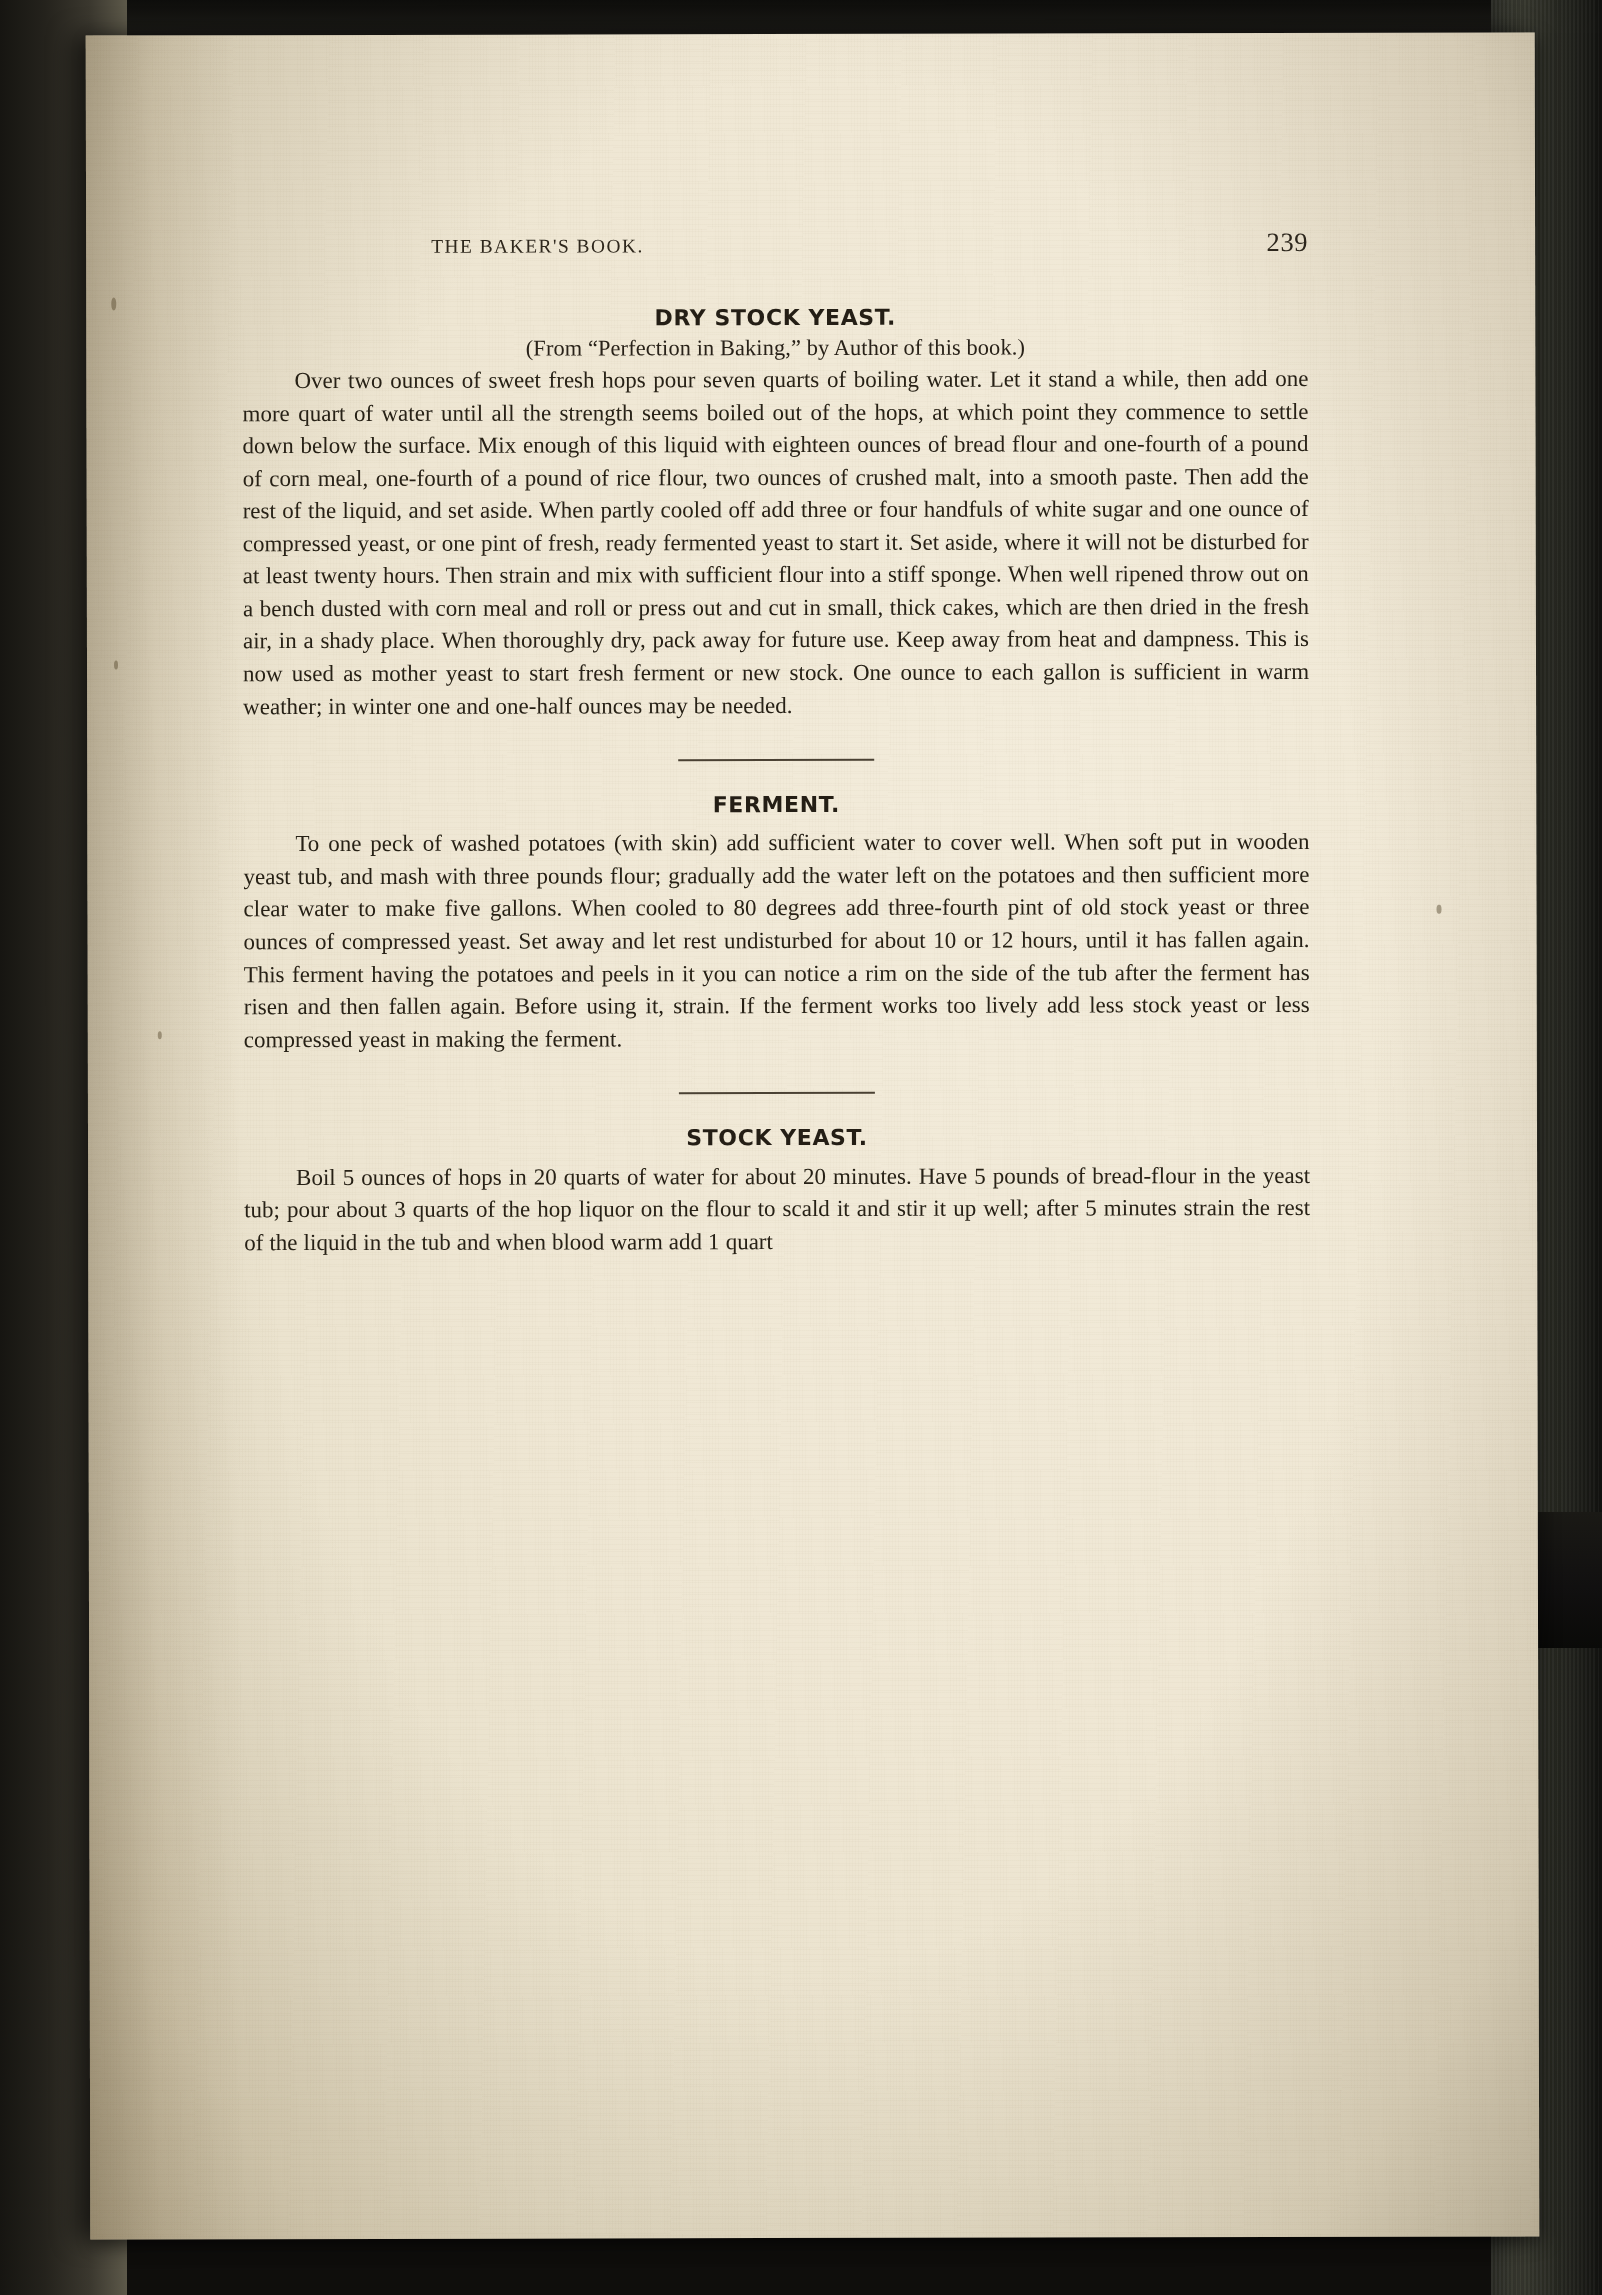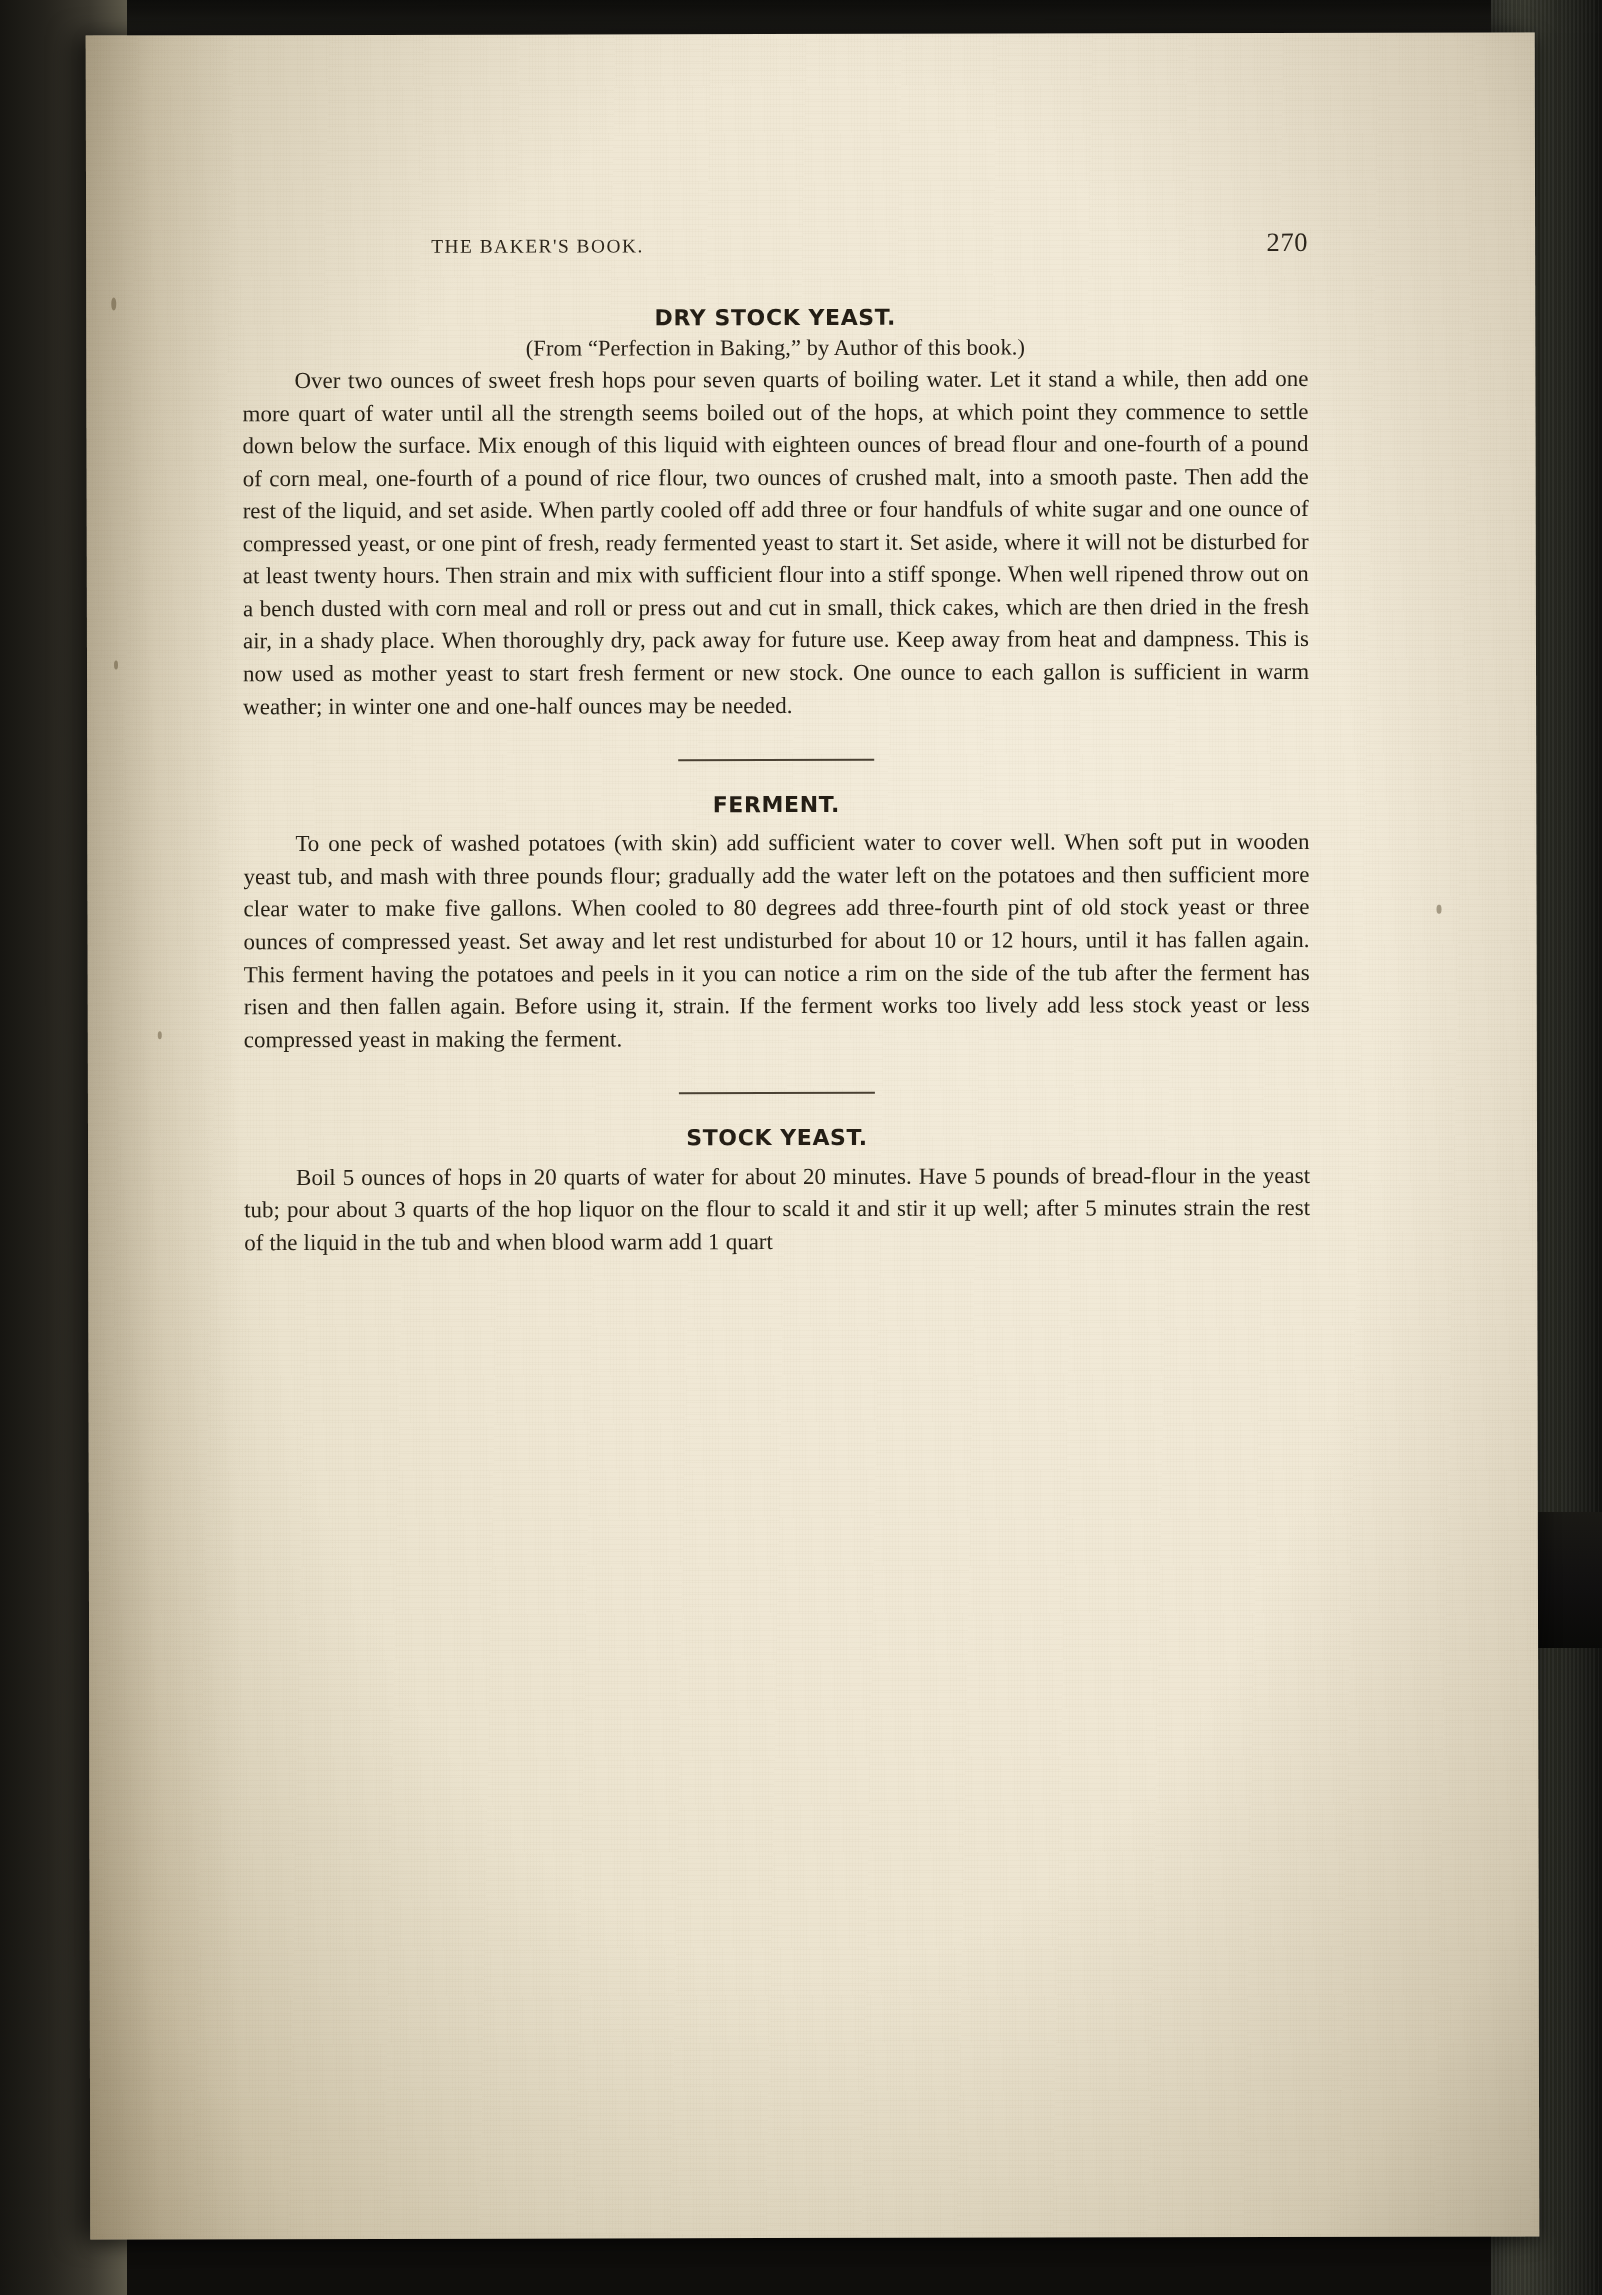--- a/index.html
+++ b/index.html
@@ -202,21 +202,21 @@
     <div class="vignette"></div>
     <div class="mark" style="left:25px; top:262px; width:5.3px; height:13px;"></div>
     <div class="mark" style="left:27px; top:625px; width:4.1px; height:9.4px;"></div>
     <div class="mark" style="left:70px; top:996px; width:4.1px; height:8.2px;"></div>
     <div class="mark" style="left:1349px; top:872px; width:4.7px; height:9.4px;"></div>
 
     <div class="textblock">
 
       <div class="running-head">
         <div class="rh-title">THE BAKER'S BOOK.</div>
-        <div class="rh-page">270</div>
+        <div class="rh-page">239</div>
       </div>
 
       <div class="sec">
         <h2 class="section-title">DRY STOCK YEAST.</h2>
         <p class="subtitle">(From “Perfection in Baking,” by Author of this book.)</p>
         <p class="body first">Over two ounces of sweet fresh hops pour seven quarts of boiling water.  Let it stand a while, then add one more quart of water until all the strength seems boiled out of the hops, at which point they commence to settle down below the surface.  Mix enough of this liquid with eighteen ounces of bread flour and one-fourth of a pound of corn meal, one-fourth of a pound of rice flour, two ounces of crushed malt, into a smooth paste.  Then add the rest of the liquid, and set aside.  When partly cooled off add three or four handfuls of white sugar and one ounce of compressed yeast, or one pint of fresh, ready fermented yeast to start it.  Set aside, where it will not be disturbed for at least twenty hours.  Then strain and mix with sufficient flour into a stiff sponge.  When well ripened throw out on a bench dusted with corn meal and roll or press out and cut in small, thick cakes, which are then dried in the fresh air, in a shady place.  When thoroughly dry, pack away for future use.  Keep away from heat and dampness.  This is now used as mother yeast to start fresh ferment or new stock.  One ounce to each gallon is sufficient in warm weather; in winter one and one-half ounces may be needed.</p>
       </div>
 
       <div class="rule"></div>
 

